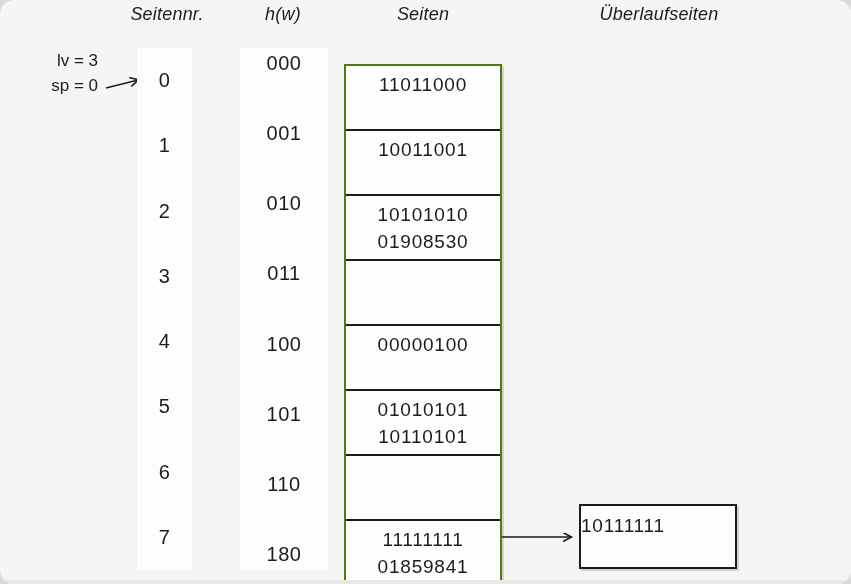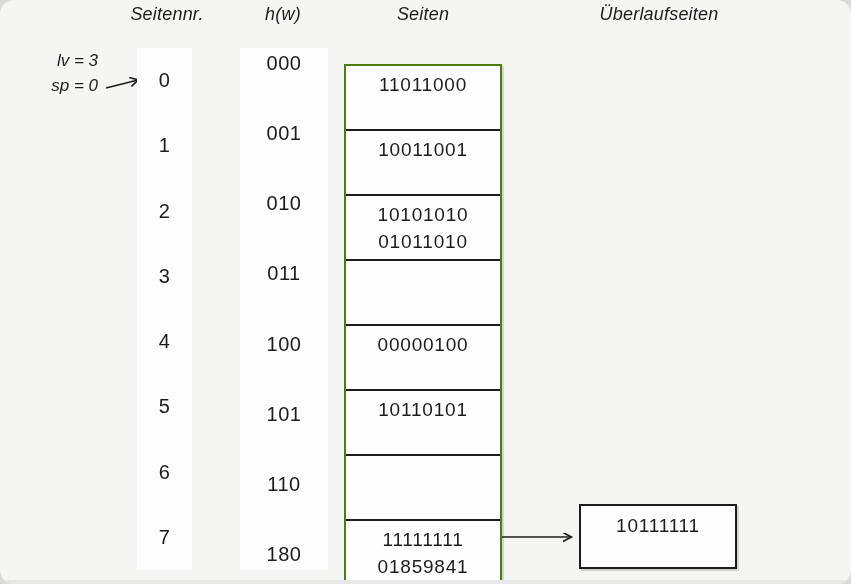--- a/index.html
+++ b/index.html
@@ -33,21 +33,20 @@
   #hdr-seiten     { left: 423px; }
   #hdr-ueberlauf  { left: 659px; }
 
   
   .annotation {
     position: absolute;
     left: 26px;
     top: 48px;
     width: 72px;
     text-align: right;
-    font-style: italic;
     font-size: 17px;
     line-height: 25px;
     white-space: nowrap;
   }
   .pointer-arrow {
     position: absolute;
     left: 103px;
     top: 72px;
     width: 44px;
     height: 22px;
@@ -107,21 +106,20 @@
   #overflow-box {
     position: absolute;
     left: 579px;
     top: 504px;
     width: 158px;
     height: 65px;
     background: #fefefe;
     border: 2px solid #1c1c1c;
     box-sizing: border-box;
     padding-top: 6px;
-    text-align: center;
     box-shadow: 2px 2px 0 rgba(110,110,110,0.25);
   }
 
   
   .overflow-arrow {
     position: absolute;
     left: 502px;
     top: 526px;
     width: 78px;
     height: 22px;
@@ -187,31 +185,32 @@
     <div class="bucket-cell">
       <div class="entry-line">11011000</div>
       <div class="entry-line"></div>
     </div>
     <div class="bucket-cell">
       <div class="entry-line">10011001</div>
       <div class="entry-line"></div>
     </div>
     <div class="bucket-cell">
       <div class="entry-line">10101010</div>
-      <div class="entry-line">01011010</div>
+      <div class="entry-line">01908530</div>
     </div>
     <div class="bucket-cell">
       <div class="entry-line"></div>
       <div class="entry-line"></div>
     </div>
     <div class="bucket-cell">
       <div class="entry-line">00000100</div>
       <div class="entry-line"></div>
     </div>
     <div class="bucket-cell">
+      <div class="entry-line">01010101</div>
       <div class="entry-line">10110101</div>
     </div>
     <div class="bucket-cell">
       <div class="entry-line"></div>
       <div class="entry-line"></div>
     </div>
     <div class="bucket-cell">
       <div class="entry-line">11111111</div>
       <div class="entry-line">01859841</div>
     </div>

